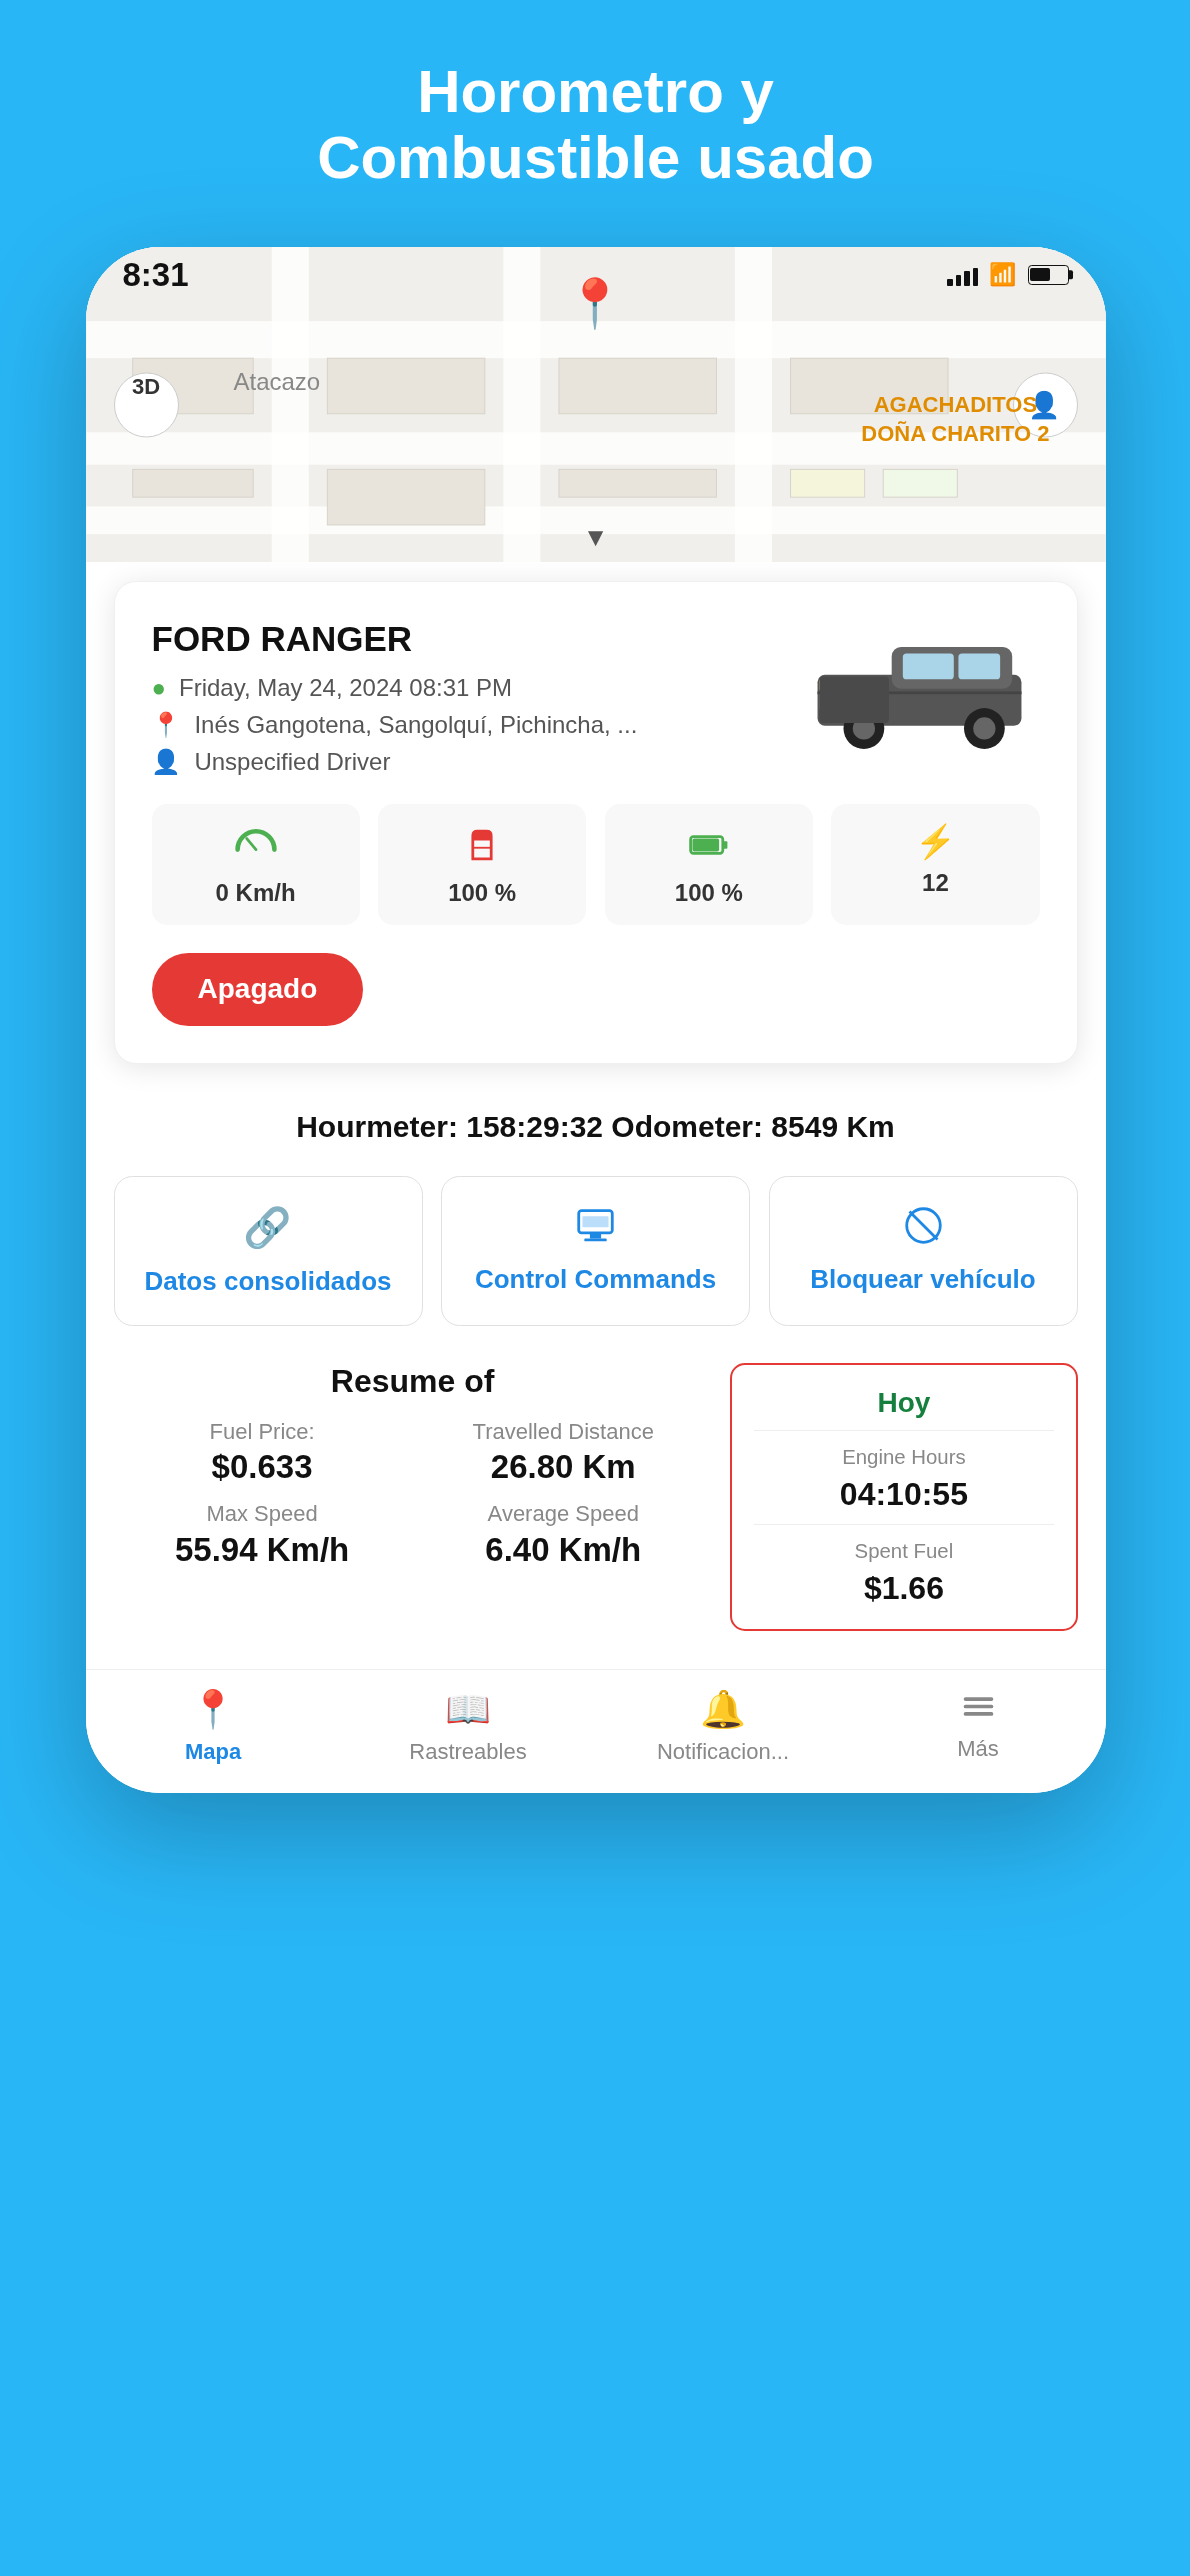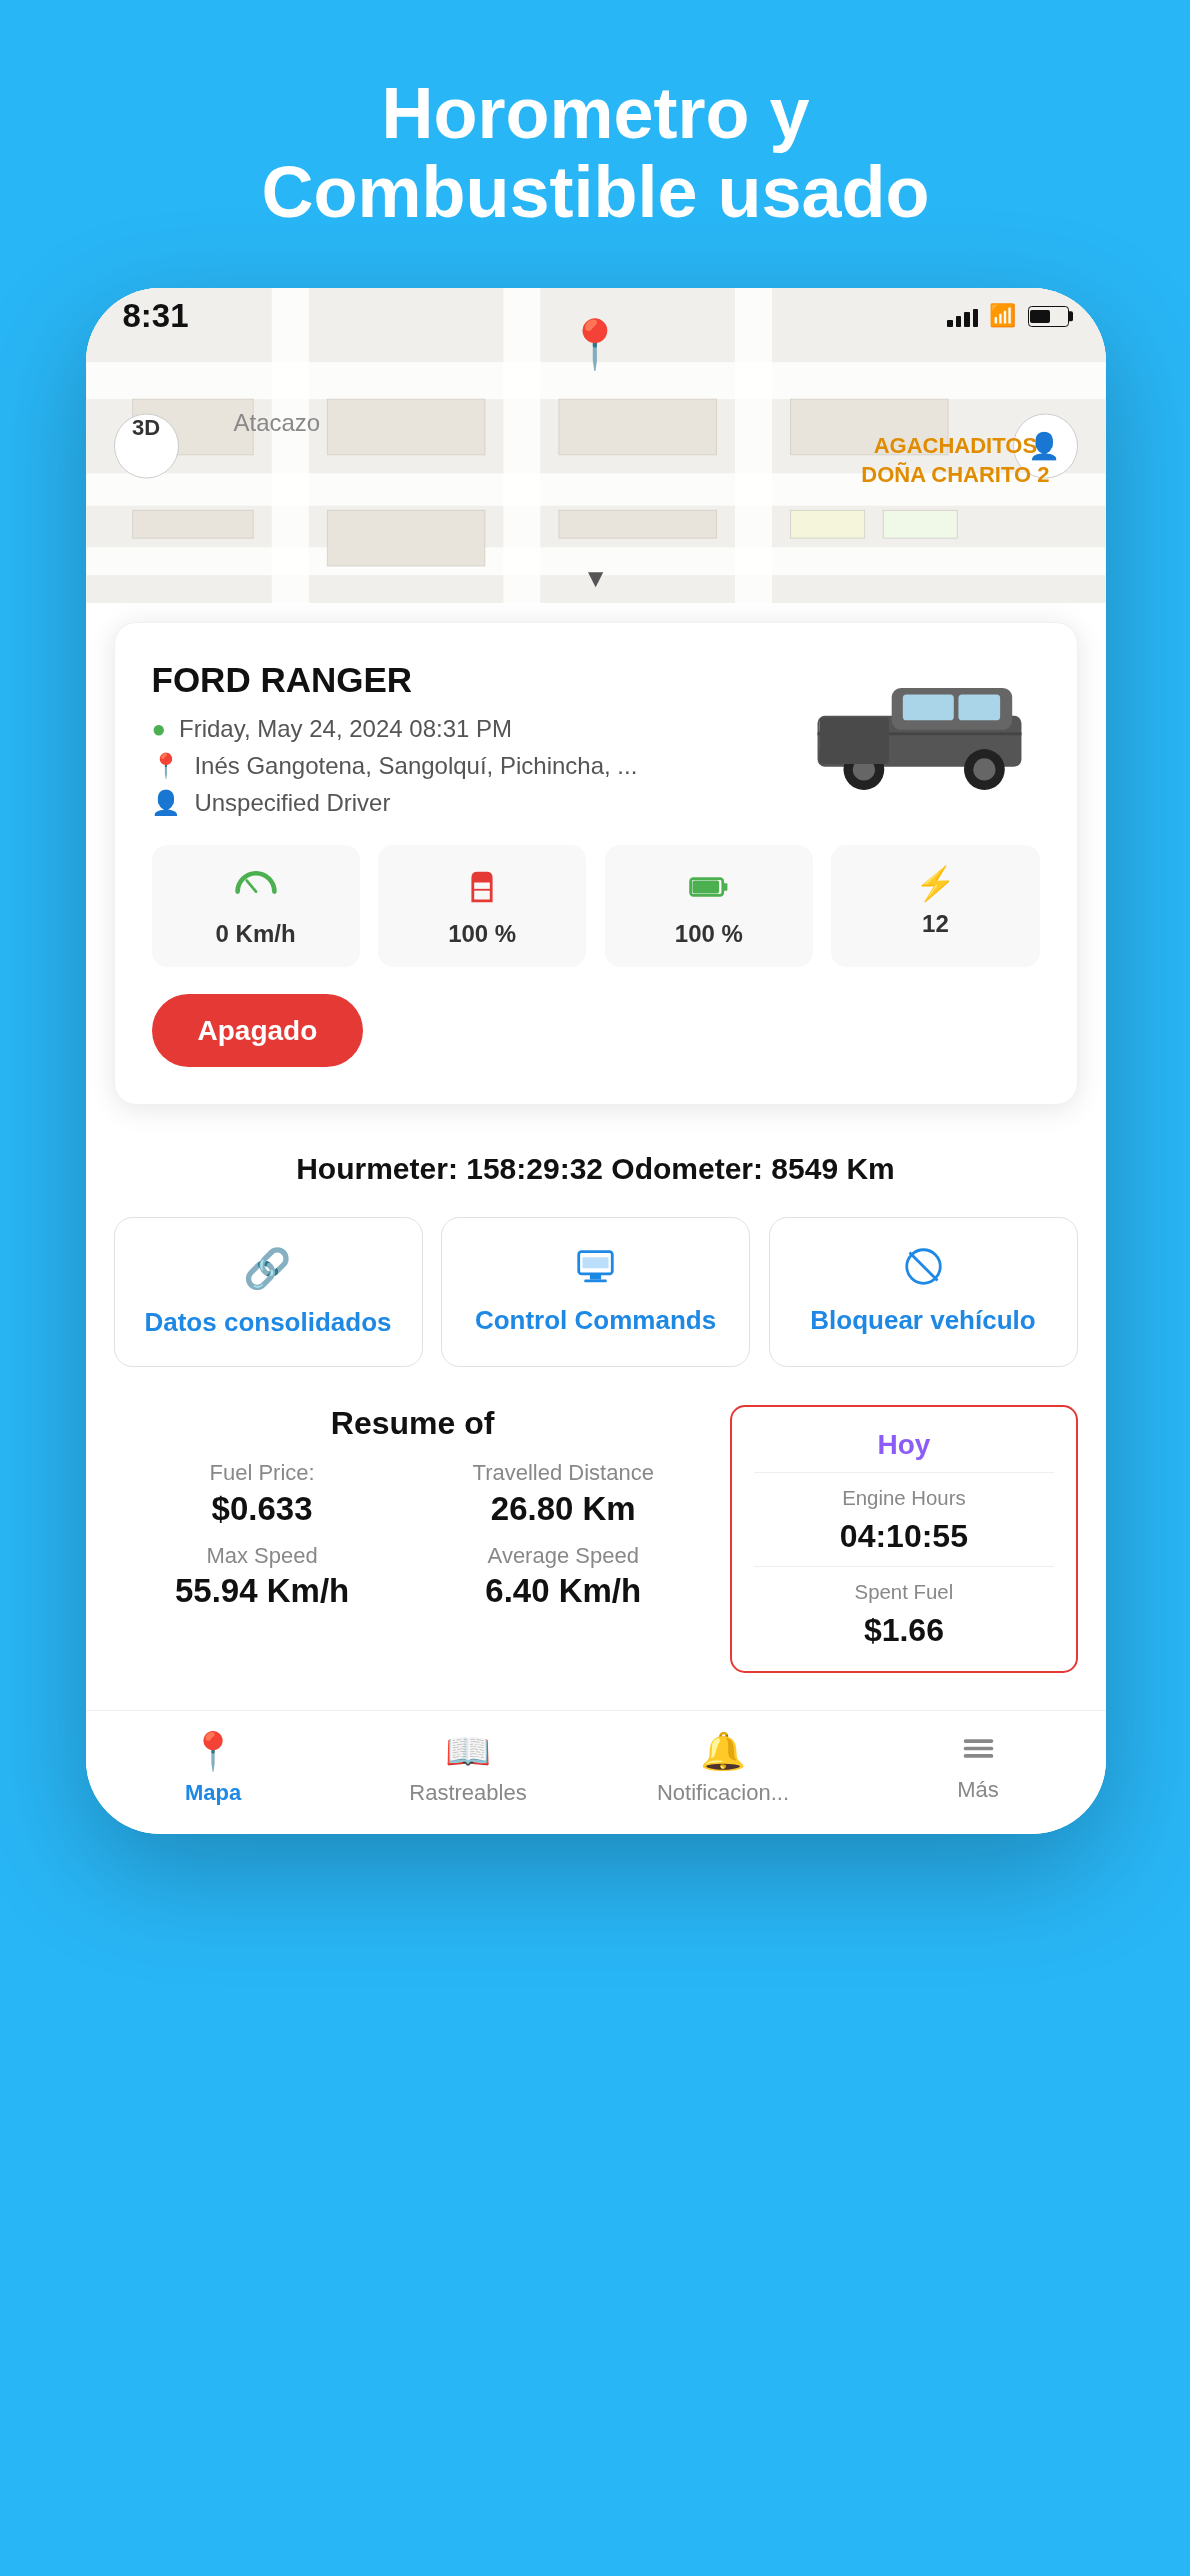--- a/index.html
+++ b/index.html
@@ -10,25 +10,25 @@
       background: #29b6f6;
       font-family: -apple-system, BlinkMacSystemFont, 'Helvetica Neue', Arial, sans-serif;
       display: flex;
       flex-direction: column;
       align-items: center;
     }
 
     
     .header-title {
       color: #fff;
-      font-size: 72px;
+      font-size: 60px;
       font-weight: 800;
       text-align: center;
       line-height: 1.1;
-      margin-top: 74px;
+      margin-top: 59px;
       margin-bottom: 56px;
       padding: 0 56px;
     }
 
     
     .phone-frame {
       width: 1020px;
       background: #fff;
       border-radius: 74px;
       overflow: hidden;
@@ -318,21 +318,21 @@
       margin-bottom: 3.7px;
     }
     .resume-item-value {
       font-size: 33px;
       font-weight: 700;
       color: #111;
     }
     .resume-right-title {
       font-size: 28px;
       font-weight: 700;
-      color: #8b5cf6;
+      color: #15803d;
       text-align: center;
     }
     .resume-right-sublabel {
       font-size: 20.4px;
       color: #888;
       text-align: center;
       margin-top: 3.7px;
     }
     .resume-right-value {
       font-size: 32px;

